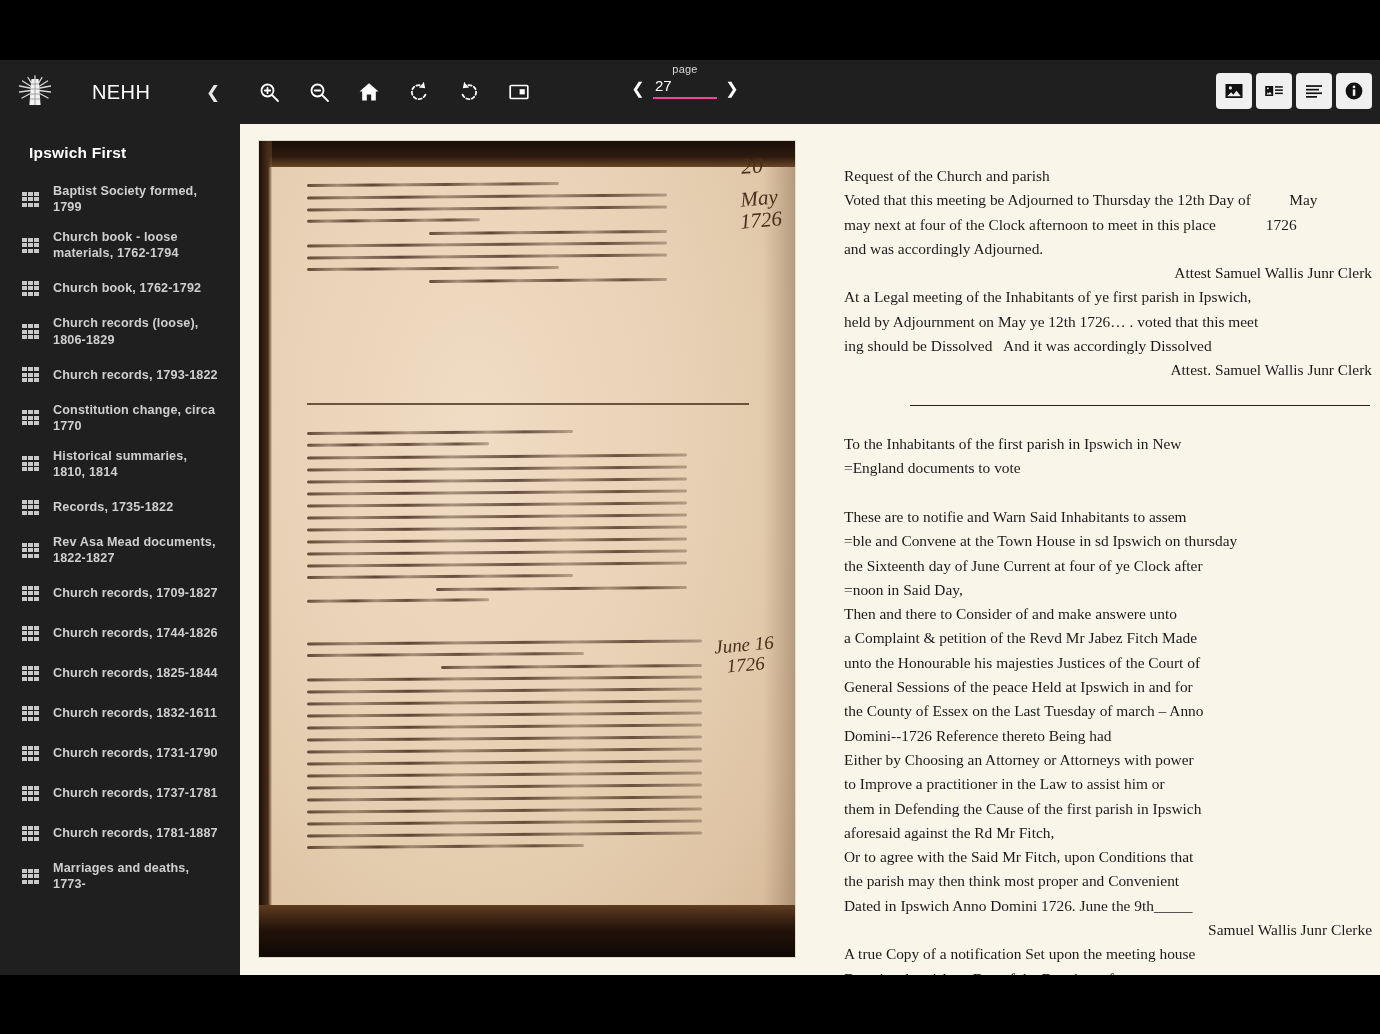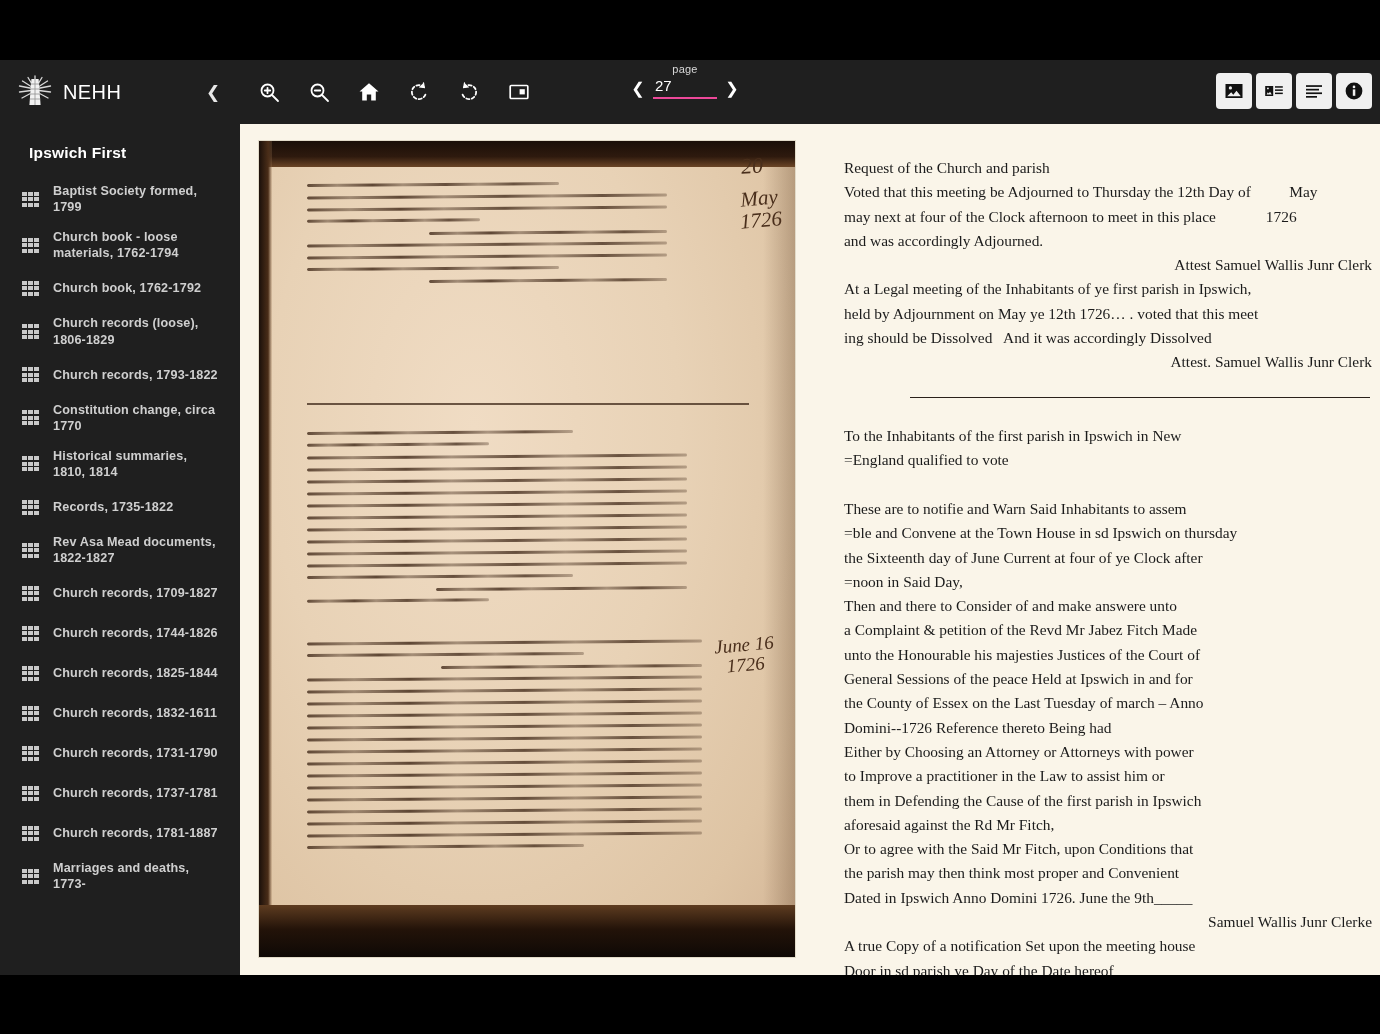--- a/index.html
+++ b/index.html
@@ -38,20 +38,21 @@
     left: 0; top: 0;
     width: 240px; height: 915px;
     background: #1f1f1f;
     overflow: hidden;
   }
   .sidebar-head {
     display: flex;
     align-items: center;
     height: 64px;
     padding: 0 14px 0 18px;
+    gap: 29px;
   }
   .logo {
     width: 34px; height: 34px;
     flex: 0 0 34px;
     position: relative;
     margin-right: 11px;
   }
   .brand {
     color: #ffffff;
     font-size: 20px;
@@ -270,21 +271,21 @@
     height: 1.5px;
     background: rgba(55,33,18,.72);
     margin: 12px 0 14px 0;
   }
   .hw-indent { margin-left: 34%; }
   .hw-short { margin-right: 30%; }
   .hw-shorter { margin-right: 52%; }
 
   #text-pane {
     position: absolute;
-    left: 580px; top: 4px;
+    left: 580px; top: 12px;
     width: 560px; height: 851px;
     padding: 28px 8px 0 24px;
     overflow: hidden;
     background: #faf5e9;
   }
   .tline {
     font-family: "Liberation Serif", serif;
     font-size: 15.4px;
     line-height: 24.3px;
     color: #1b1b1b;
@@ -750,21 +751,21 @@
             <div class="tline">Voted that this meeting be Adjourned to Thursday the 12th Day of          May</div>
             <div class="tline">may next at four of the Clock afternoon to meet in this place             1726</div>
             <div class="tline">and was accordingly Adjourned.</div>
             <div class="tline center">Attest Samuel Wallis Junr Clerk</div>
             <div class="tline">At a Legal meeting of the Inhabitants of ye first parish in Ipswich,</div>
             <div class="tline">held by Adjournment on May ye 12th 1726… . voted that this meet</div>
             <div class="tline">ing should be Dissolved   And it was accordingly Dissolved</div>
             <div class="tline center">Attest. Samuel Wallis Junr Clerk</div>
             <div class="trule"></div>
             <div class="tline">To the Inhabitants of the first parish in Ipswich in New</div>
-            <div class="tline">=England qualified to vote</div>
+            <div class="tline">=England documents to vote</div>
             <div class="tline blank">&nbsp;</div>
             <div class="tline">These are to notifie and Warn Said Inhabitants to assem</div>
             <div class="tline">=ble and Convene at the Town House in sd Ipswich on thursday</div>
             <div class="tline">the Sixteenth day of June Current at four of ye Clock after</div>
             <div class="tline">=noon in Said Day,</div>
             <div class="tline">Then and there to Consider of and make answere unto</div>
             <div class="tline">a Complaint &amp; petition of the Revd Mr Jabez Fitch Made</div>
             <div class="tline">unto the Honourable his majesties Justices of the Court of</div>
             <div class="tline">General Sessions of the peace Held at Ipswich in and for</div>
             <div class="tline">the County of Essex on the Last Tuesday of march – Anno</div>

